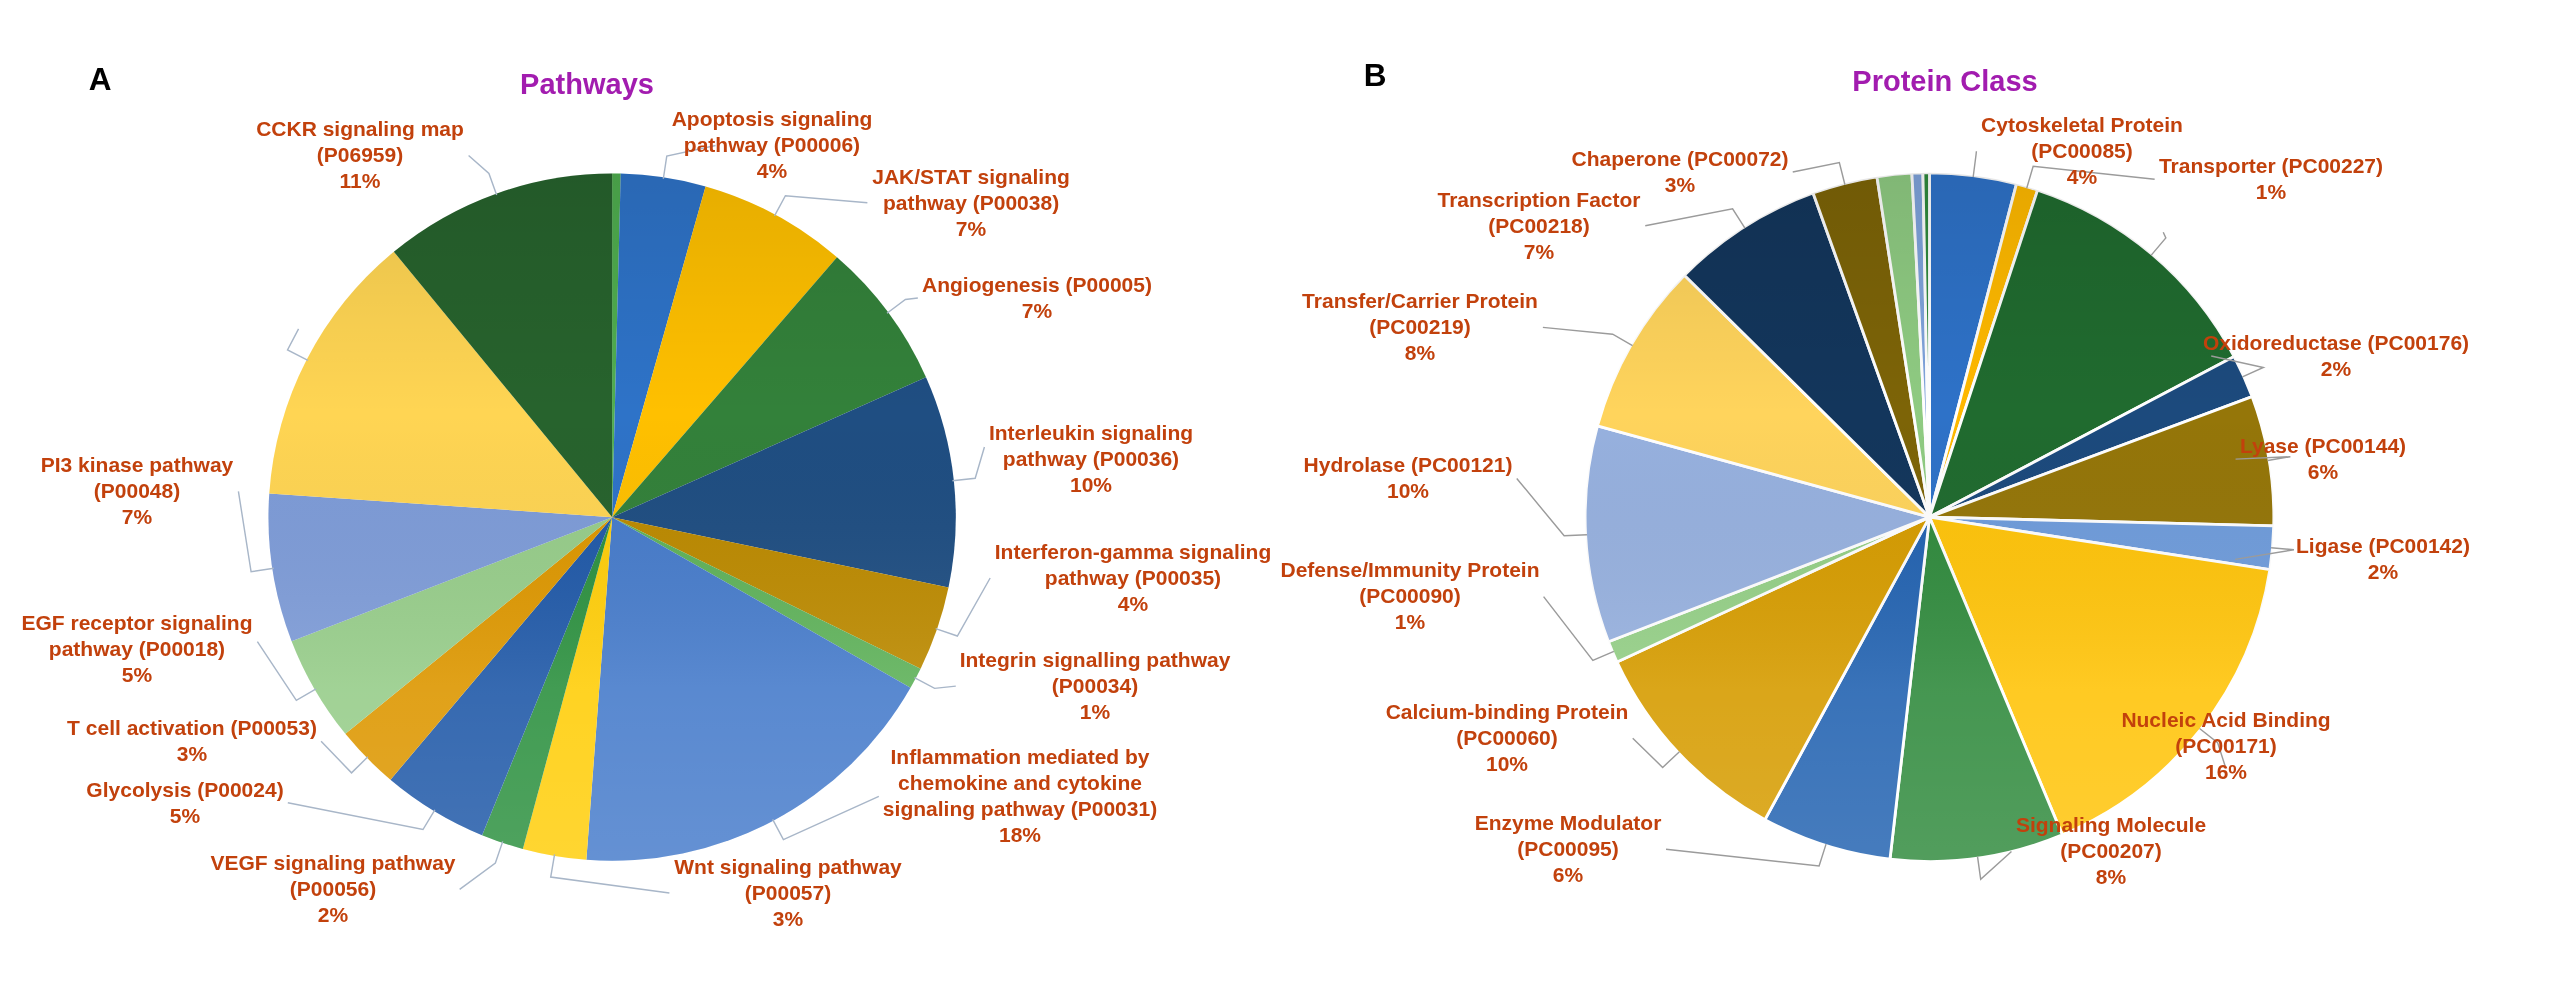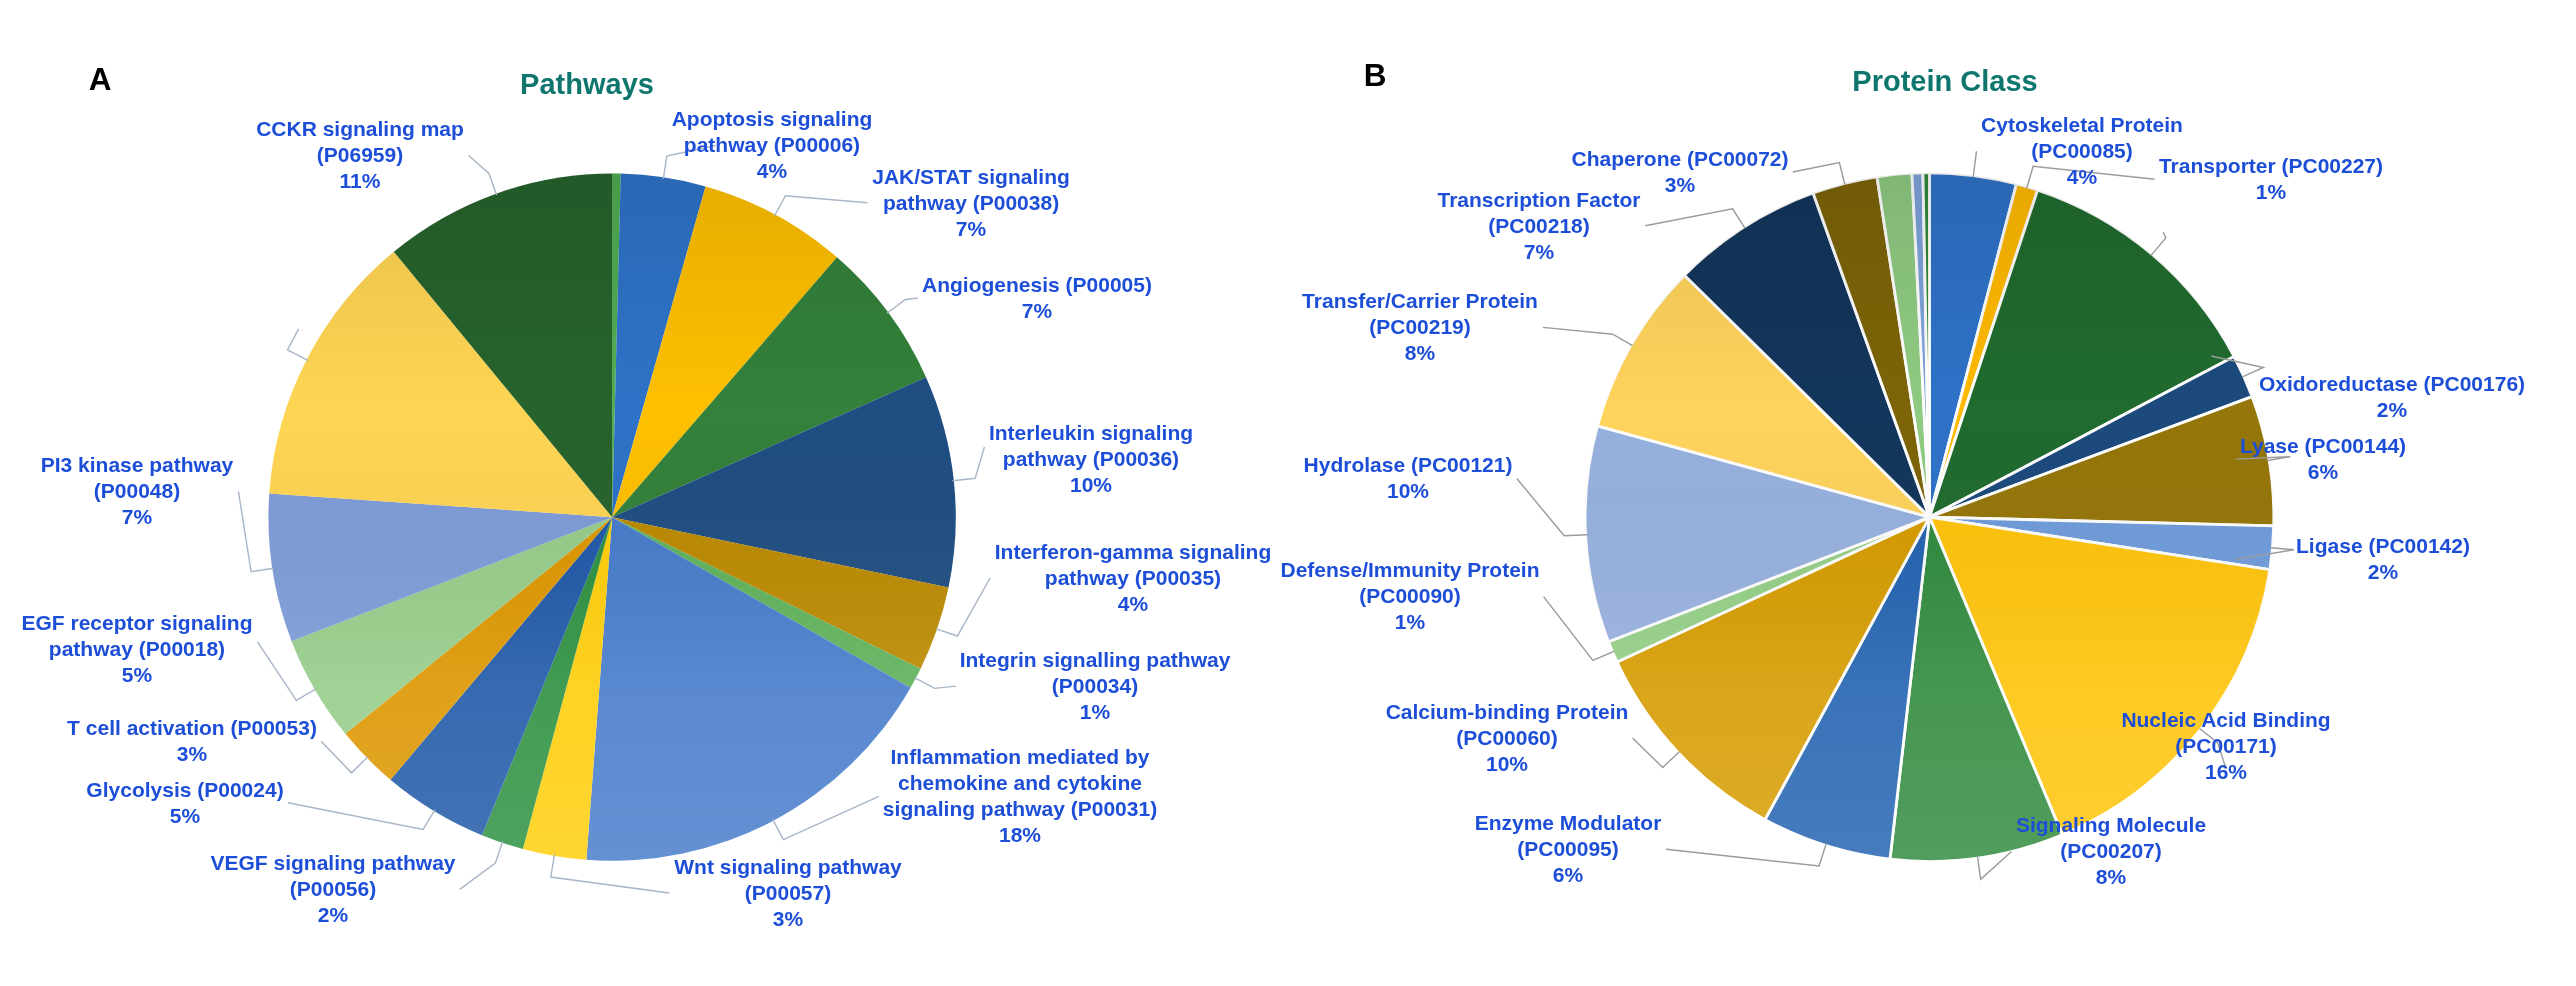--- a/index.html
+++ b/index.html
@@ -13,31 +13,31 @@
   .panel{position:absolute; top:0; width:1288px; height:987px;}
   #panelA{left:0;}
   #panelB{left:1288px;}
   .panel svg{position:absolute; left:0; top:0; width:1288px; height:987px;}
   .panel-letter{
     position:absolute; transform:translate(-50%,-50%);
     font-size:31.5px; font-weight:700; color:#000;
   }
   .chart-title{
     position:absolute; transform:translate(-50%,-50%);
-    font-size:29px; font-weight:700; color:#0f766e; white-space:nowrap;
+    font-size:29px; font-weight:700; color:#a21caf; white-space:nowrap;
   }
   #panelA .panel-letter{left:100px; top:79px;}
   #panelA .chart-title{left:587px; top:84px;}
   #panelB .panel-letter{left:87px; top:75px;}
   #panelB .chart-title{left:657px; top:81px;}
   .labels{position:absolute; left:0; top:0; width:1288px; height:987px; pointer-events:none;}
   .slice-label{
     position:absolute; transform:translate(-50%,-50%);
     text-align:center; white-space:nowrap;
-    font-size:21px; line-height:26px; font-weight:700; color:#1d4ed8;
+    font-size:21px; line-height:26px; font-weight:700; color:#c2410c;
   }
 </style>
 </head>
 <body>
 
 <div class="figure">
 
   <div class="panel" id="panelA">
     <svg viewBox="0 0 1799 1378">
         <defs>
@@ -142,21 +142,21 @@
         <polyline points="546.7,1049.7 523.3,1071.6 481.5,1031.0" fill="none" stroke="#9B9B9B" stroke-width="2"></polyline>
         <polyline points="455.2,909.5 425.8,922.1 357.0,833.0" fill="none" stroke="#9B9B9B" stroke-width="2"></polyline>
         <polyline points="417.6,746.5 385.7,748.1 319.5,668.0" fill="none" stroke="#9B9B9B" stroke-width="2"></polyline>
         <polyline points="481.2,482.5 453.5,466.5 356.0,457.0" fill="none" stroke="#9B9B9B" stroke-width="2"></polyline>
         <polyline points="638.2,318.3 621.0,291.3 499.0,315.0" fill="none" stroke="#9B9B9B" stroke-width="2"></polyline>
         <polyline points="777.9,257.8 770.1,226.8 705.0,240.0" fill="none" stroke="#9B9B9B" stroke-width="2"></polyline>
       </svg>
     <div class="labels">
         <div class="slice-label" style="left: 794px; top: 151px;">Cytoskeletal Protein<br>(PC00085)<br>4%</div>
         <div class="slice-label" style="left: 983px; top: 179px;">Transporter (PC00227)<br>1%</div>
-        <div class="slice-label" style="left: 1104px; top: 356px; margin-top: 41px;">Oxidoreductase (PC00176)<br>2%</div>
+        <div class="slice-label" style="left: 1048px; top: 356px;">Oxidoreductase (PC00176)<br>2%</div>
         <div class="slice-label" style="left: 1035px; top: 459px;">Lyase (PC00144)<br>6%</div>
         <div class="slice-label" style="left: 1095px; top: 559px;">Ligase (PC00142)<br>2%</div>
         <div class="slice-label" style="left: 938px; top: 746px; text-align: center;">Nucleic Acid Binding<br>(PC00171)<br>16%</div>
         <div class="slice-label" style="left: 823px; top: 851px;">Signaling Molecule<br>(PC00207)<br>8%</div>
         <div class="slice-label" style="left: 280px; top: 849px;">Enzyme Modulator<br>(PC00095)<br>6%</div>
         <div class="slice-label" style="left: 219px; top: 738px;">Calcium-binding Protein<br>(PC00060)<br>10%</div>
         <div class="slice-label" style="left: 122px; top: 596px;">Defense/Immunity Protein<br>(PC00090)<br>1%</div>
         <div class="slice-label" style="left: 120px; top: 478px;">Hydrolase (PC00121)<br>10%</div>
         <div class="slice-label" style="left: 132px; top: 327px;">Transfer/Carrier Protein<br>(PC00219)<br>8%</div>
         <div class="slice-label" style="left: 251px; top: 226px;">Transcription Factor<br>(PC00218)<br>7%</div>

